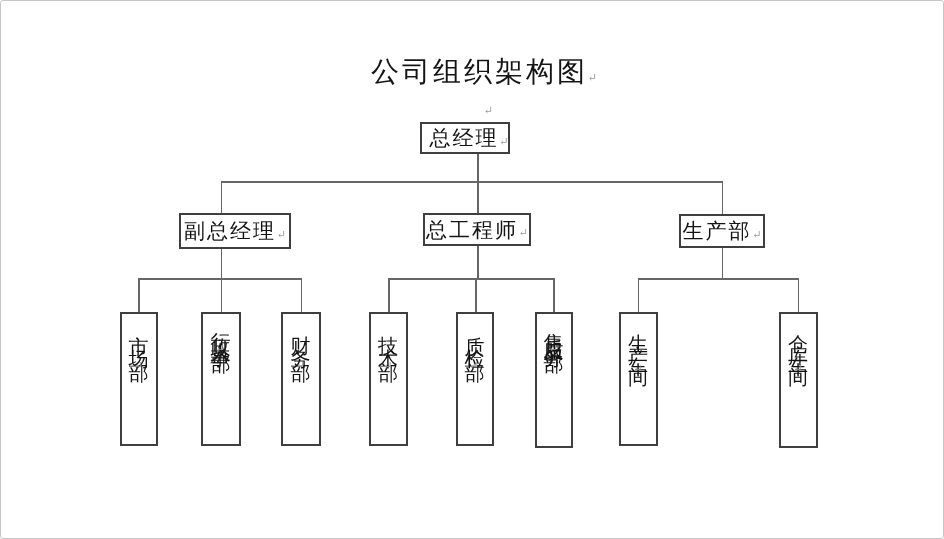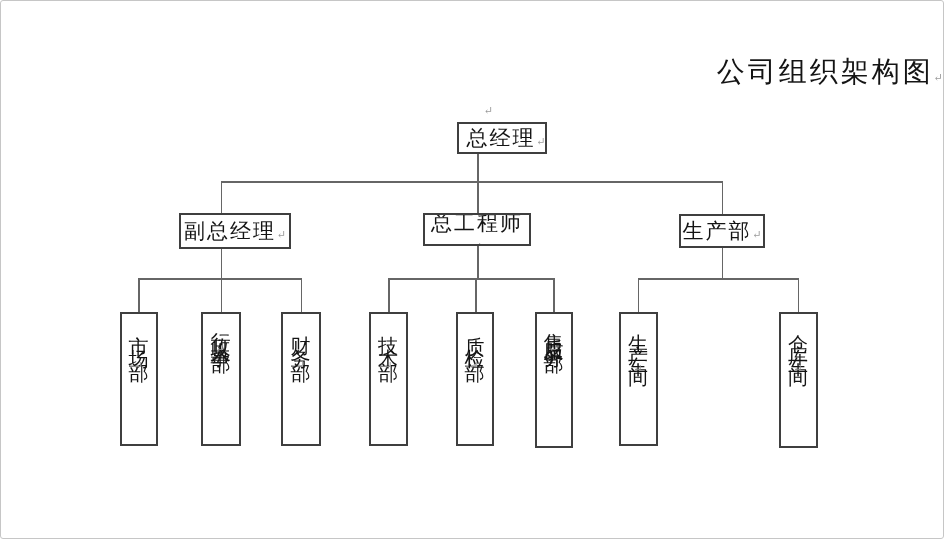--- a/index.html
+++ b/index.html
@@ -20,21 +20,21 @@
     background: #ffffff;
     border: 1px solid var(--page-border);
     border-radius: 3px;
     overflow: hidden;
   }
 
   .chart-title {
     position: absolute;
     left: 0; right: 0;
     top: 54px;
-    text-align: right;
+    text-align: center;
     padding-left: 24px;
     font-size: 28px;
     letter-spacing: 3px;
     line-height: 34px;
     white-space: nowrap;
   }
 
   .box {
     position: absolute;
     background: #ffffff;
@@ -97,30 +97,30 @@
   <div class="ln" style="left:387.2px; top:277px; width:166px; height:1.5px;"></div>
   <div class="ln" style="left:387.2px; top:277px; width:1.5px; height:34px;"></div>
   <div class="ln" style="left:474.2px; top:277px; width:1.5px; height:34px;"></div>
   <div class="ln" style="left:552.2px; top:277px; width:1.5px; height:34px;"></div>
 
   <div class="ln" style="left:720.5px; top:247px; width:1.5px; height:31px;"></div>
   <div class="ln" style="left:636.8px; top:277px; width:161px; height:1.5px;"></div>
   <div class="ln" style="left:636.8px; top:277px; width:1.5px; height:34px;"></div>
   <div class="ln" style="left:796.5px; top:277px; width:1.5px; height:34px;"></div>
 
-  <div class="box hbox" style="left:456px; top:121px; width:90px; height:32px;padding-left:8px;">
+  <div class="box hbox" style="left:419px; top:121px; width:90px; height:32px;padding-left:8px;">
     <span>总经理</span>
       <span class="pmark">↵</span>
   </div>
 
   <div class="box hbox" style="left:178px; top:212px; width:112px; height:36px;">
     <span>副总经理</span>
       <span class="pmark">↵</span>
   </div>
-  <div class="box hbox" style="left:422px; top:212px; width:108px; height:33px;flex-direction:column;">
+  <div class="box hbox" style="left:422px; top:212px; width:108px; height:33px;">
     <span>总工程师</span>
       <span class="pmark">↵</span>
   </div>
   <div class="box hbox" style="left:678px; top:213px; width:86px; height:34px;">
     <span>生产部</span>
       <span class="pmark">↵</span>
   </div>
 
   <div class="box vbox ls3" style="left:119px; top:311px; width:38px; height:134px;">
     <div class="vtext"><span>市场部</span><span class="pmark">↵</span></div>

